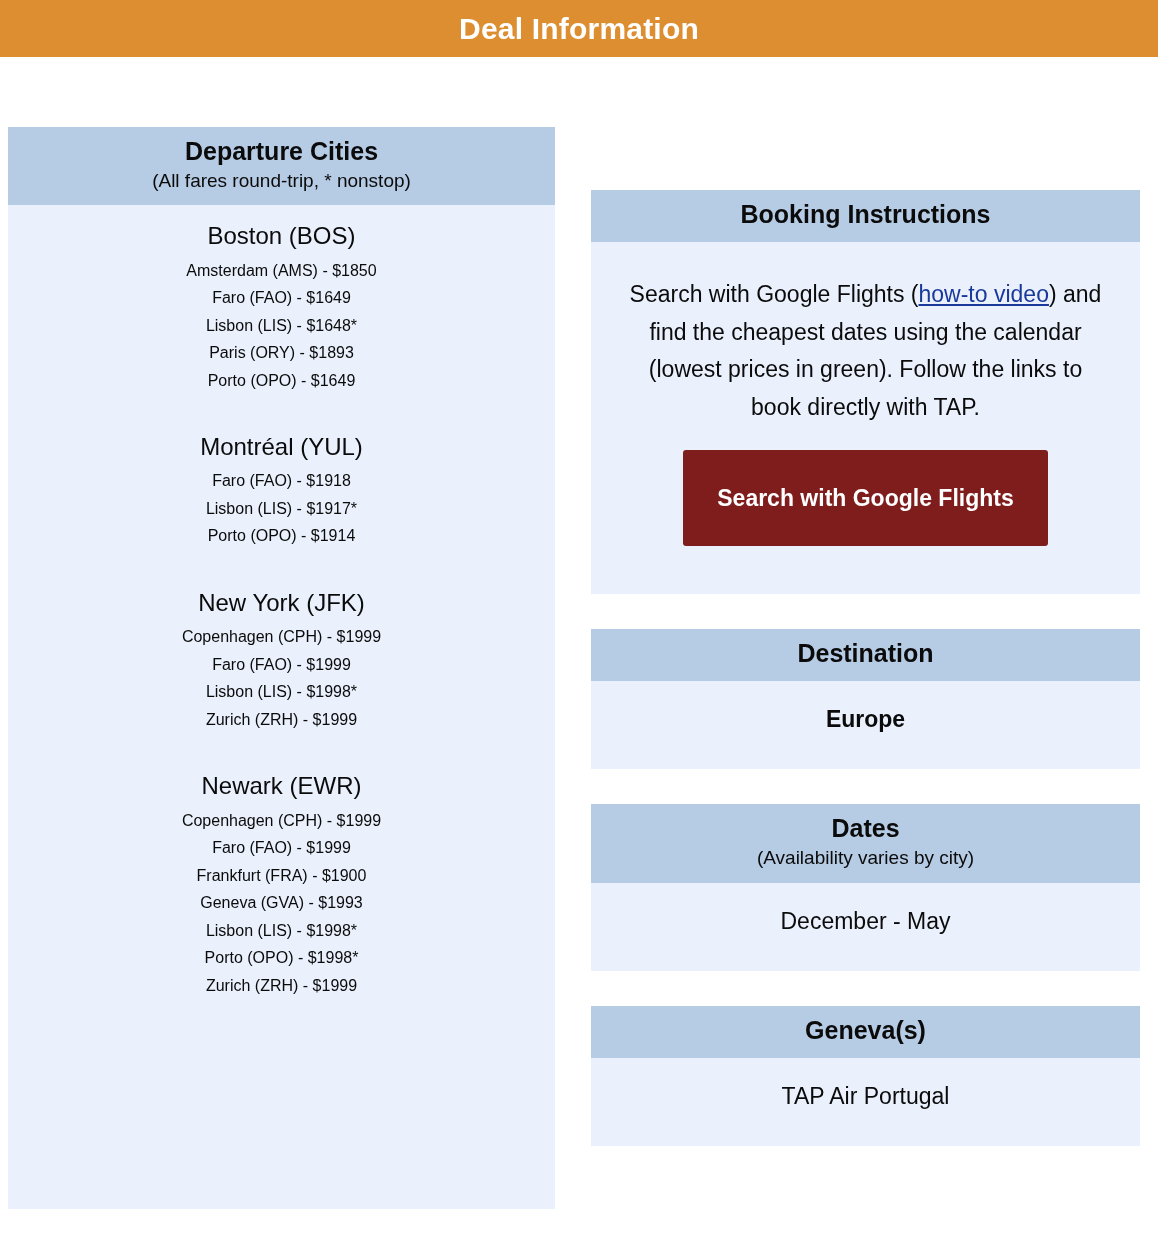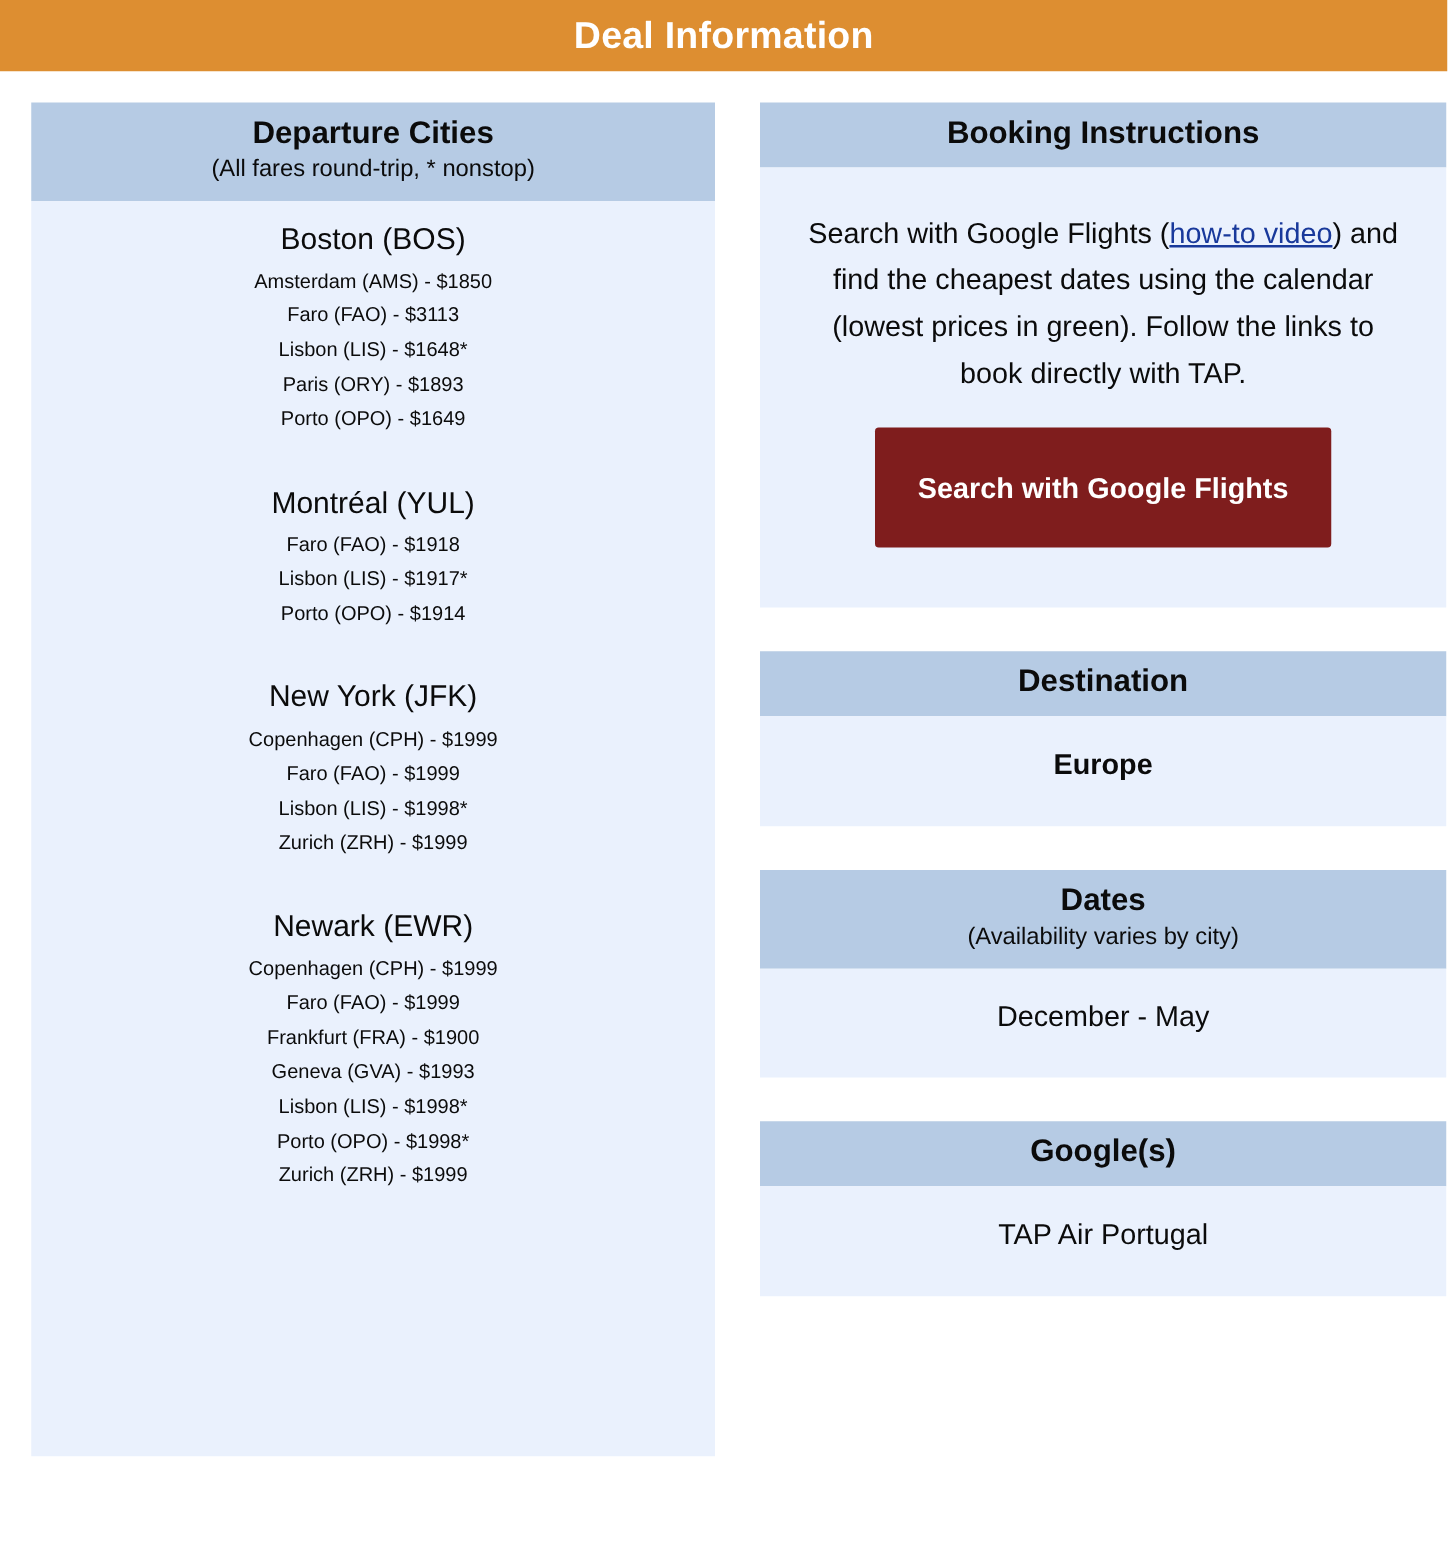--- a/index.html
+++ b/index.html
@@ -29,22 +29,22 @@
     color: #ffffff;
     font-size: 30px;
     font-weight: bold;
     letter-spacing: 0.2px;
     line-height: 1;
   }
 
   
   .columns {
     display: flex;
-    align-items: flex-start;
-    padding: 25px 13px 0 25px;
+    align-items: center;
+    padding: 25px 13px 0 8px;
     box-sizing: border-box;
     gap: 36px;
     height: 1197px;
   }
   .col-left  { width: 547px; flex: 0 0 547px; }
   .col-right { width: 549px; flex: 0 0 549px; }
 
   
   .panel { margin-bottom: 35px; }
   .panel:last-child { margin-bottom: 0; }
@@ -142,21 +142,21 @@
   <div class="col-left">
     <div class="panel">
       <div class="panel-head">
         <span class="head-title">Departure Cities</span>
         <span class="head-sub">(All fares round-trip, * nonstop)</span>
       </div>
       <div class="panel-body left-body" id="departure-list">
           <div class="city-group">
             <div class="city-name">Boston (BOS)</div>
             <div class="fare-row">Amsterdam (AMS) - $1850</div>
-            <div class="fare-row">Faro (FAO) - $3113</div>
+            <div class="fare-row">Faro (FAO) - $1649</div>
             <div class="fare-row">Lisbon (LIS) - $1648*</div>
             <div class="fare-row">Paris (ORY) - $1893</div>
             <div class="fare-row">Porto (OPO) - $1649</div>
           </div>
           <div class="city-group">
             <div class="city-name">Montréal (YUL)</div>
             <div class="fare-row">Faro (FAO) - $1918</div>
             <div class="fare-row">Lisbon (LIS) - $1917*</div>
             <div class="fare-row">Porto (OPO) - $1914</div>
           </div>
@@ -209,21 +209,21 @@
         <span class="head-title">Dates</span>
         <span class="head-sub">(Availability varies by city)</span>
       </div>
       <div class="panel-body tall">
         <span class="info-value">December - May</span>
       </div>
     </div>
 
     <div class="panel">
       <div class="panel-head">
-        <span class="head-title">Google(s)</span>
+        <span class="head-title">Geneva(s)</span>
       </div>
       <div class="panel-body tall">
         <span class="info-value">TAP Air Portugal</span>
       </div>
     </div>
 
   </div>
 </div>
 
 </body></html>

